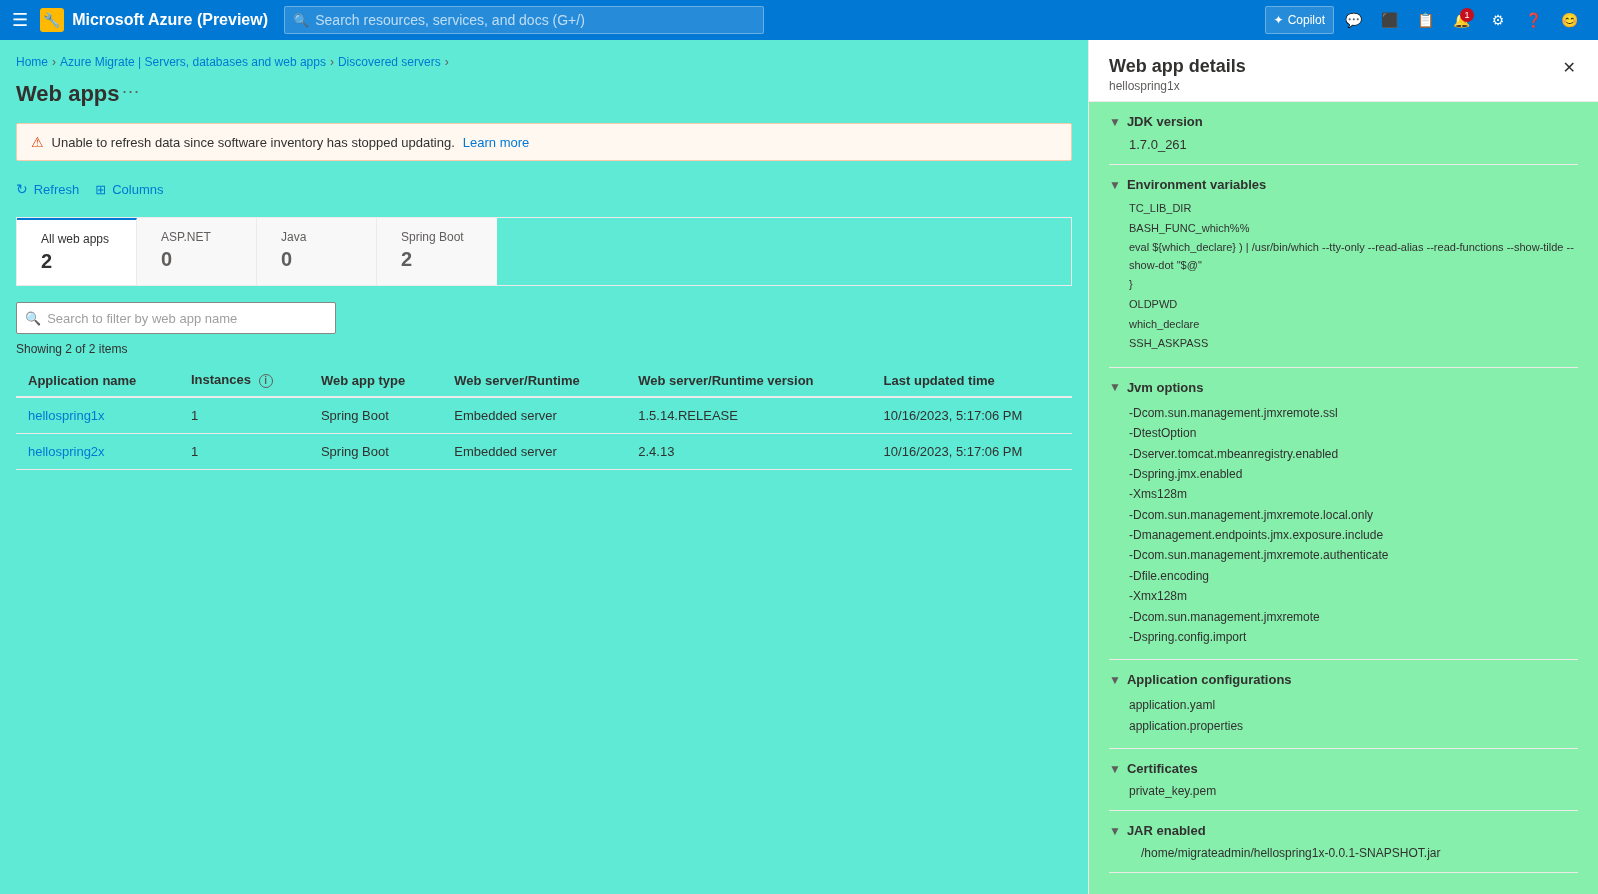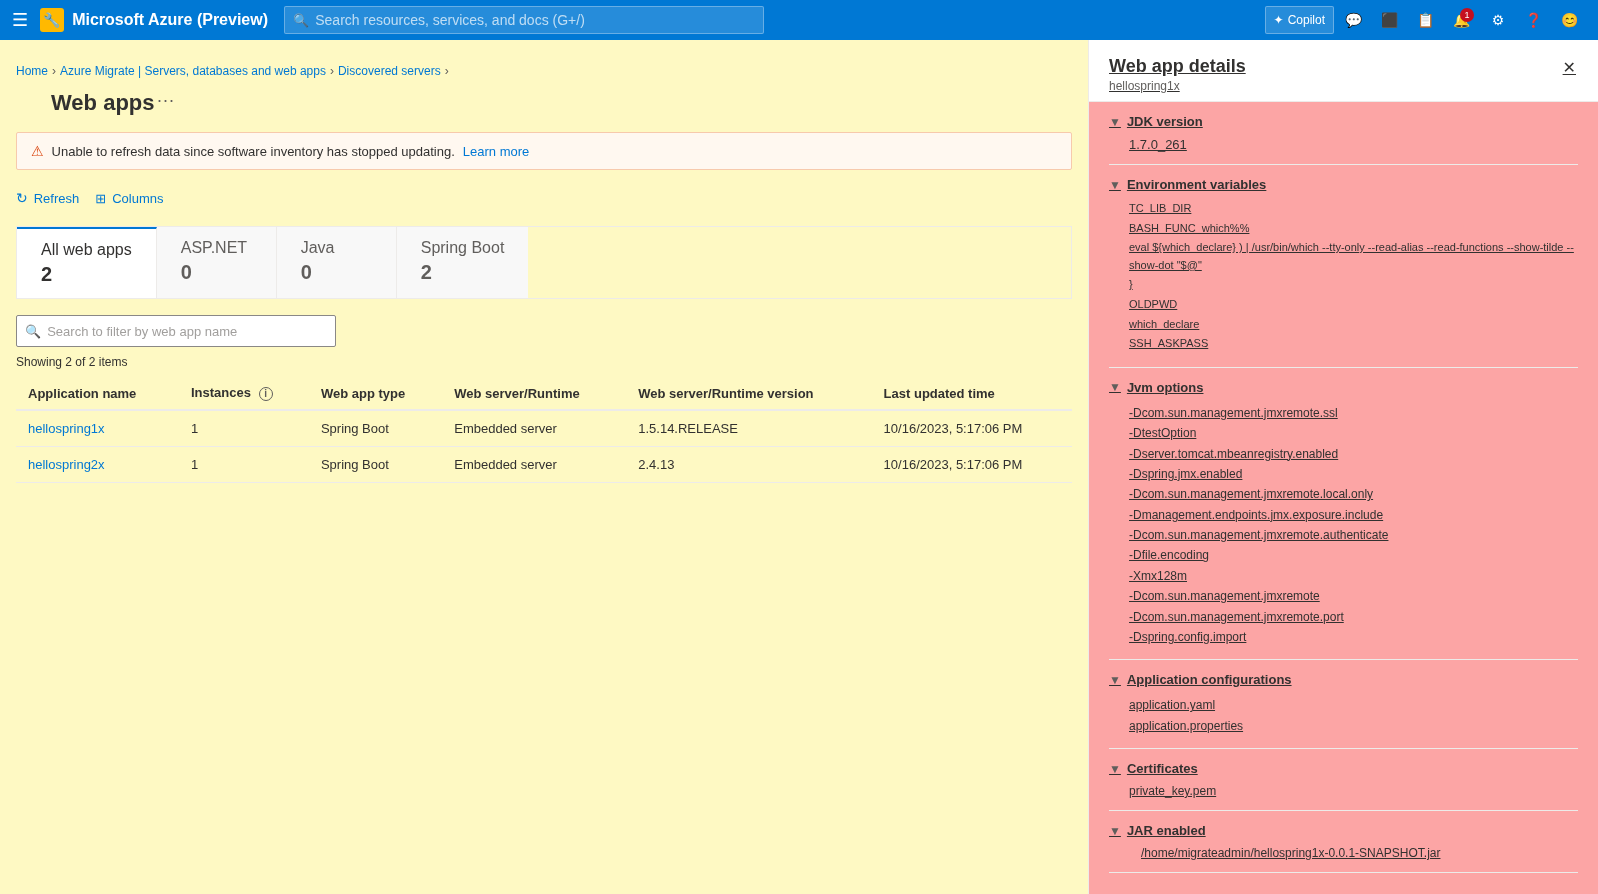--- a/index.html
+++ b/index.html
@@ -91,43 +91,42 @@
     .main-wrapper {
       margin-top: 40px;
       display: flex;
       height: calc(100vh - 40px);
     }
 
     
     .left-panel {
       flex: 1;
       overflow-y: auto;
-      background: #fef9c3;
-      padding: 12px 16px 16px 16px;
+      background: #5eead4;
+      padding: 3px 16px 16px 16px;
     }
 
     
     .breadcrumb {
       display: flex;
       align-items: center;
       gap: 4px;
       padding: 12px 0 8px 0;
       font-size: 12px;
       color: #0078d4;
     }
     .breadcrumb-sep { color: #605e5c; }
     .breadcrumb-link { color: #0078d4; cursor: pointer; text-decoration: none; }
 
     
     .page-title-row {
       display: flex;
       align-items: flex-start;
       gap: 2px;
       padding: 4px 0 16px 0;
-      margin-left: 35px;
     }
     .page-title {
       font-size: 22px;
       font-weight: 600;
       color: #323130;
     }
     .page-title-more {
       font-size: 18px;
       cursor: pointer;
       color: #605e5c;
@@ -180,21 +179,21 @@
       min-width: 120px;
       border-right: 1px solid #edebe9;
       cursor: pointer;
     }
     .category-card:last-child { border-right: none; }
     .category-card.active {
       border-top: 2px solid #0078d4;
       background: #fff;
     }
     .category-card:not(.active) { background: #f8f8f8; color: #605e5c; }
-    .category-label { font-size: 16px; margin-bottom: 4px; }
+    .category-label { font-size: 12px; margin-bottom: 4px; }
     .category-count { font-size: 20px; font-weight: 600; }
     .category-card.active .category-label { color: #323130; }
     .category-card.active .category-count { color: #323130; }
 
     
     .search-box {
       display: flex;
       align-items: center;
       border: 1px solid #8a8886;
       border-radius: 2px;
@@ -255,25 +254,24 @@
       line-height: 12px;
       color: #605e5c;
       cursor: pointer;
       margin-left: 4px;
     }
 
     
     .right-panel {
       width: 510px;
       min-width: 510px;
-      background: #fca5a5;
+      background: #86efac;
       border-left: 1px solid #edebe9;
       overflow-y: auto;
       position: relative;
-      text-decoration: underline;
     }
     .right-panel-header {
       display: flex;
       align-items: flex-start;
       justify-content: space-between;
       padding: 16px 20px 8px 20px;
       border-bottom: 1px solid #edebe9;
       position: sticky;
       top: 0;
       background: #fff;
@@ -522,27 +520,27 @@
       <div class="panel-section">
         <div class="section-header">
           <span class="section-chevron">▼</span>
           <span class="section-title">Jvm options</span>
         </div>
         <div class="jvm-options-list" id="jvm-options-list">
             <div>-Dcom.sun.management.jmxremote.ssl</div>
             <div>-DtestOption</div>
             <div>-Dserver.tomcat.mbeanregistry.enabled</div>
             <div>-Dspring.jmx.enabled</div>
+            <div>-Xms128m</div>
             <div>-Dcom.sun.management.jmxremote.local.only</div>
             <div>-Dmanagement.endpoints.jmx.exposure.include</div>
             <div>-Dcom.sun.management.jmxremote.authenticate</div>
             <div>-Dfile.encoding</div>
             <div>-Xmx128m</div>
             <div>-Dcom.sun.management.jmxremote</div>
-            <div>-Dcom.sun.management.jmxremote.port</div>
             <div>-Dspring.config.import</div>
           </div>
       </div>
 
       <div class="panel-section">
         <div class="section-header">
           <span class="section-chevron">▼</span>
           <span class="section-title">Application configurations</span>
         </div>
         <div class="app-configs-list" id="app-configs-list">

